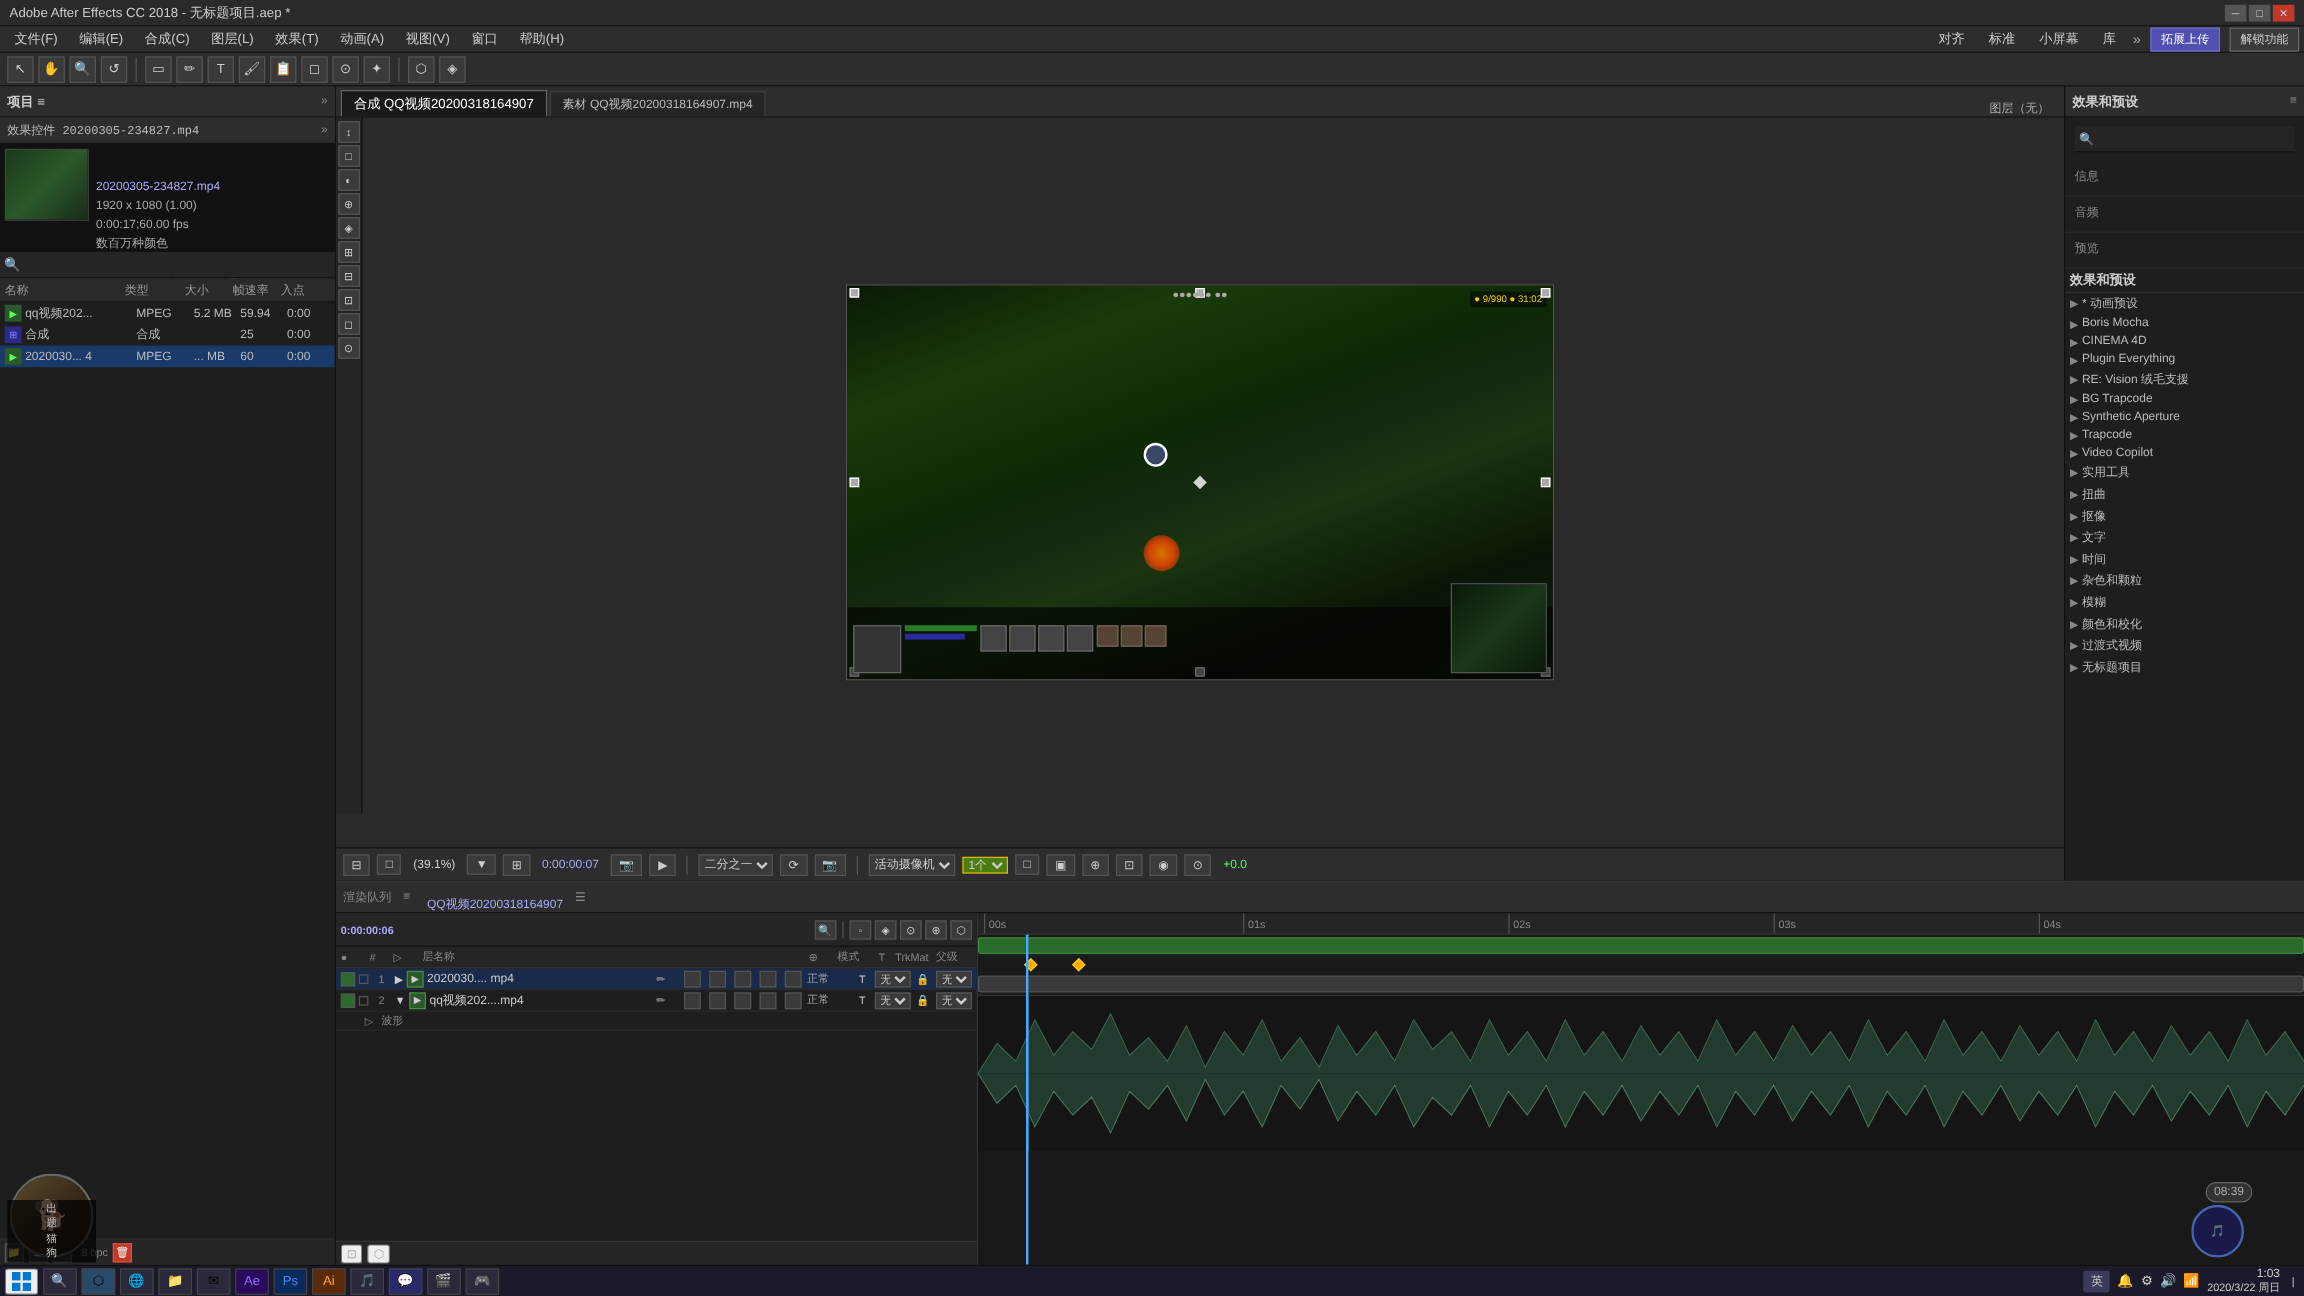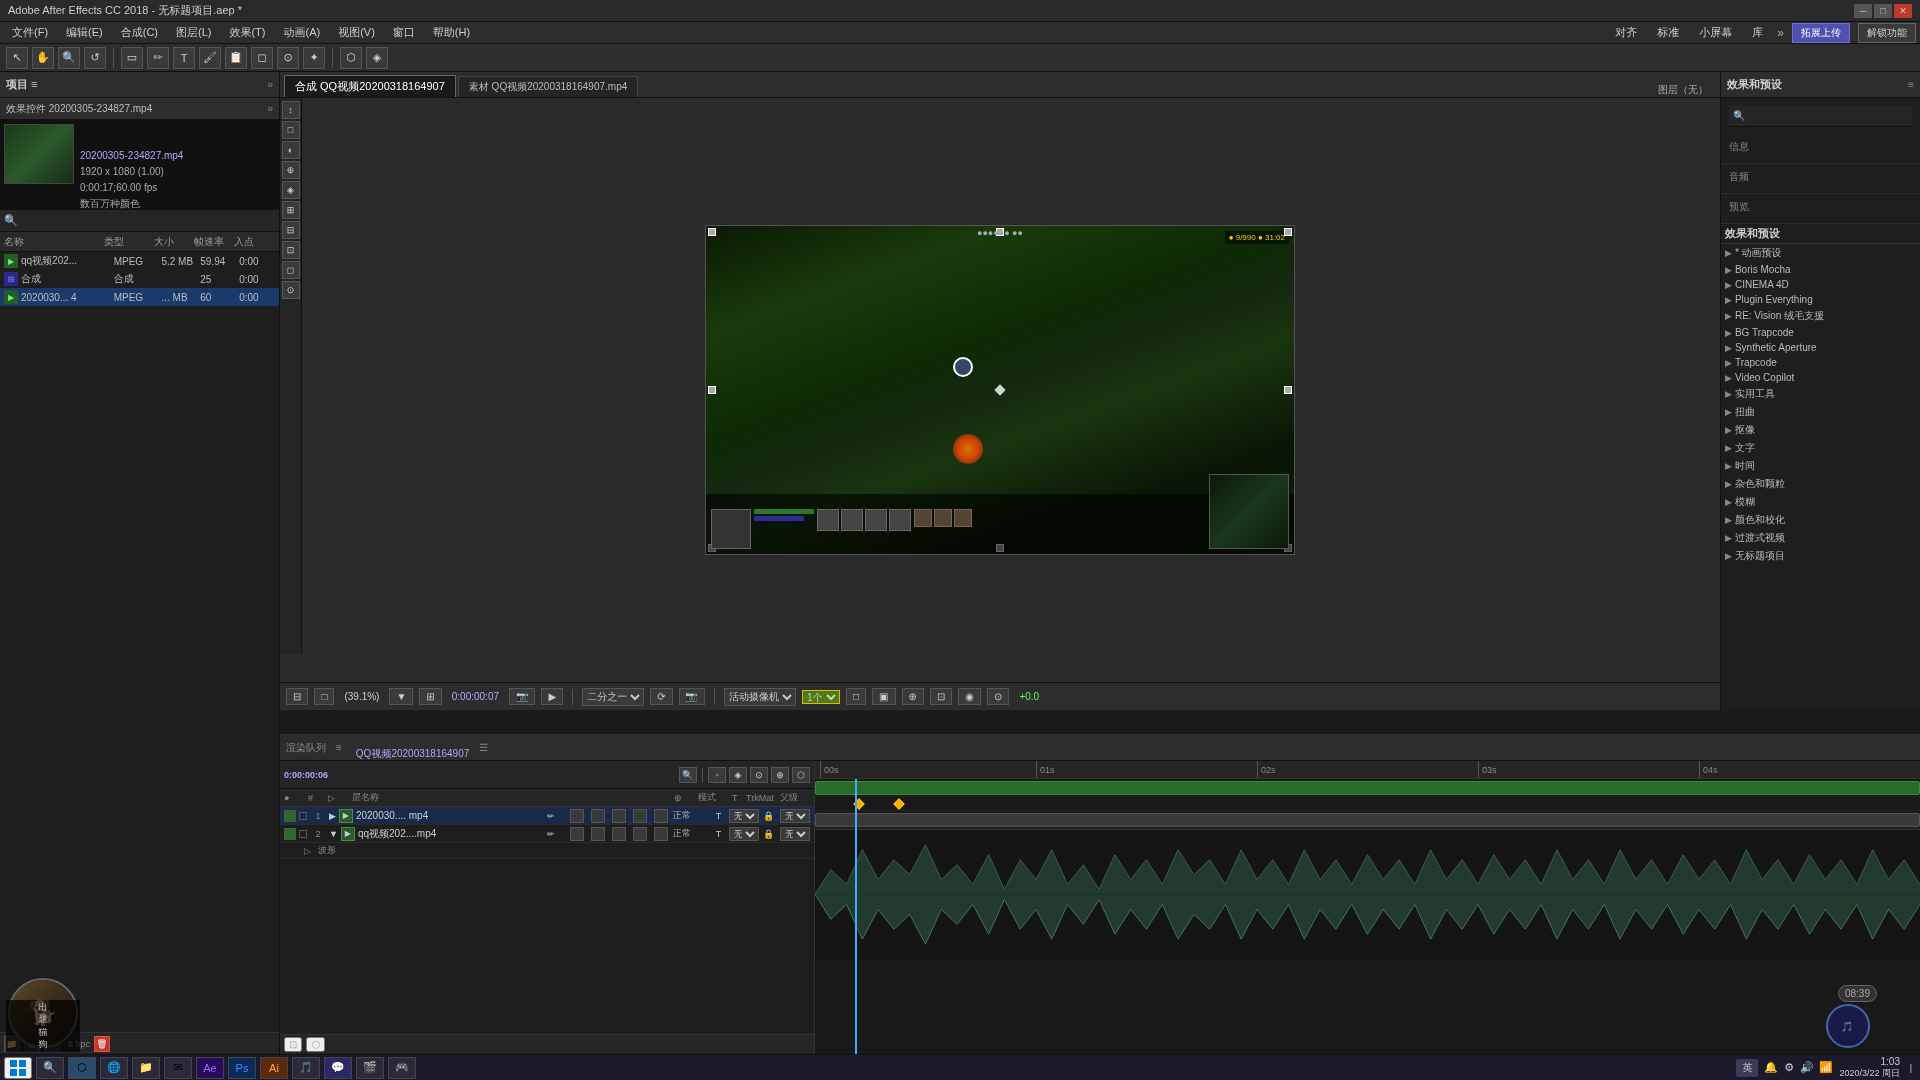--- a/index.html
+++ b/index.html
@@ -684,21 +684,20 @@
     #content-area {
       display: flex;
       flex: 1;
       min-height: 0;
     }
     #center-right-wrapper {
       flex: 1;
       display: flex;
       flex-direction: column;
       min-width: 0;
-      gap: 24px;
     }
     #viewer-and-effects {
       flex: 1;
       display: flex;
       min-height: 0;
     }
     #viewer-wrapper {
       flex: 1;
       display: flex;
       flex-direction: column;
@@ -760,21 +759,21 @@
   </div>
 
   <div id="content-area" style="flex:1; display:flex; min-height:0;">
 
     <div id="left-panel">
       <div class="panel-header">
         <span class="panel-header-title">项目 ≡</span>
         <span style="font-size:10px;color:#888;margin-left:auto;">»</span>
       </div>
       <div class="panel-header" style="height:22px;">
-        <span style="font-size:10px;color:#bbb;overflow:hidden;text-overflow:ellipsis;white-space:nowrap;">效果控件 20200305-234827.mp4</span>
+        <span style="font-size:10px;color:#bbb;overflow:hidden;text-overflow:ellipsis;white-space:nowrap;font-family:Liberation Mono, monospace;">效果控件 20200305-234827.mp4</span>
         <span style="font-size:10px;color:#888;margin-left:auto;">»</span>
       </div>
 
       <div class="project-preview">
         <div class="preview-thumb">
           <div class="preview-thumb-img"></div>
         </div>
         <div class="preview-info">
           <div style="color:#aaf;font-size:10px;">20200305-234827.mp4</div>
           <div>1920 x 1080 (1.00)</div>

